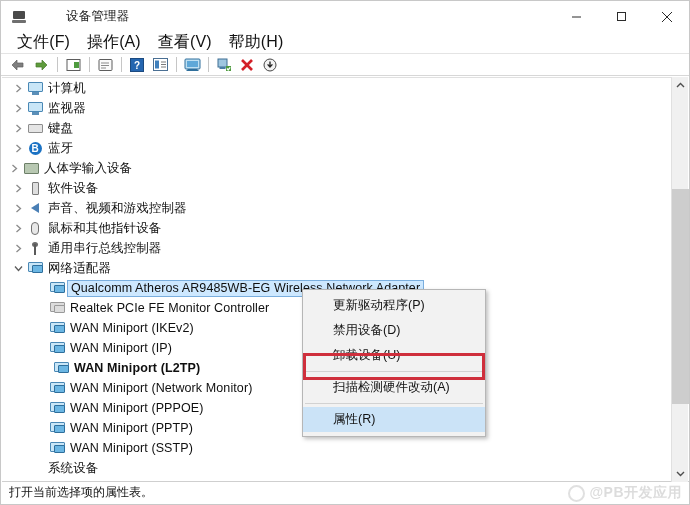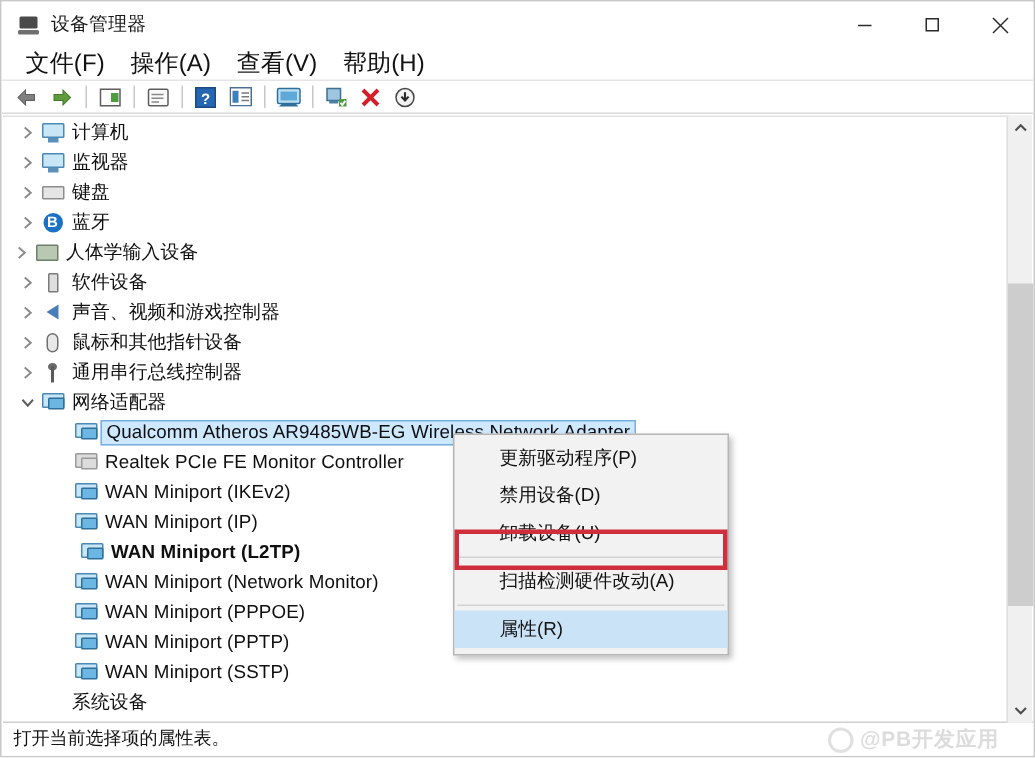--- a/index.html
+++ b/index.html
@@ -41,20 +41,21 @@
     position: absolute; left: 1px; top: 11px;
     width: 14px; height: 3px;
     background: #6f6f6f;
     border-radius: 1px;
   }
   .title-text {
     font-size: 12.5px;
     color: #1a1a1a;
     letter-spacing: 0.2px;
     white-space: nowrap;
+    margin-left: 32px;
   }
   .win-buttons {
     position: absolute; right: 0; top: 0;
     height: 31px; display: flex;
   }
   .win-btn {
     width: 45px; height: 31px;
     display: flex; align-items: center; justify-content: center;
     color: #2b2b2b;
   }
@@ -221,21 +222,21 @@
     width: 687px; height: 22px;
     background: #ffffff;
     border-top: 1px solid #cfcfcf;
     display: flex; align-items: center;
     padding-left: 7px;
     font-size: 12px;
     color: #141414;
   }
   .watermark {
     position: absolute;
-    right: 23px; bottom: 2px;
+    right: 7px; bottom: 2px;
     display: flex; align-items: center;
     opacity: 0.30;
     z-index: 70;
     pointer-events: none;
   }
   .wm-logo {
     width: 17px; height: 17px;
     border-radius: 50%;
     border: 2px solid #9a9a9a;
     margin-right: 4px;

